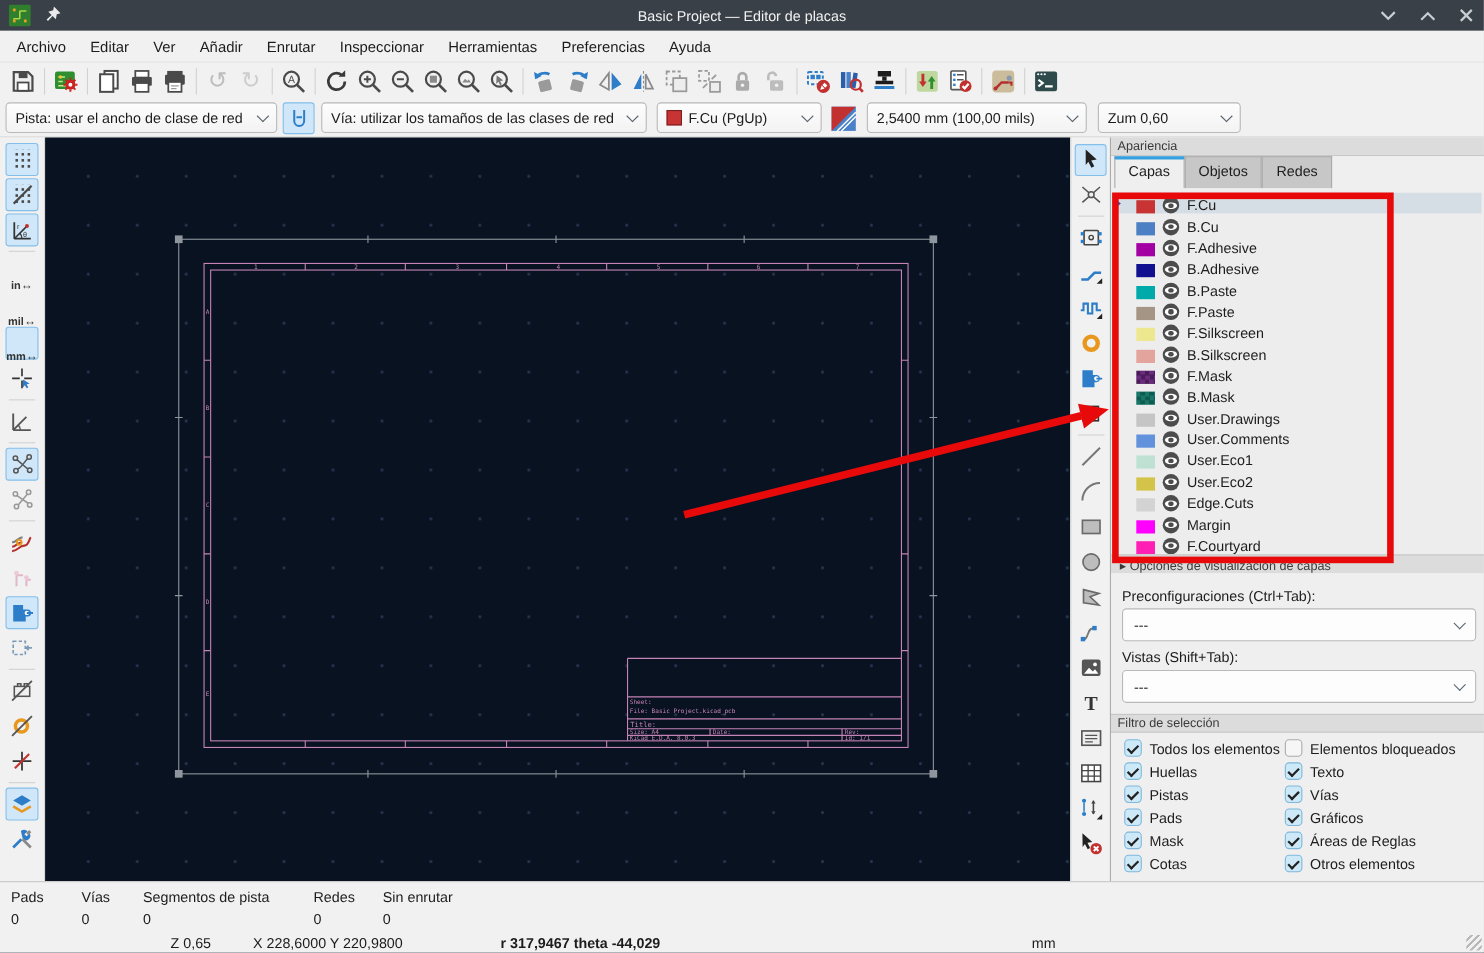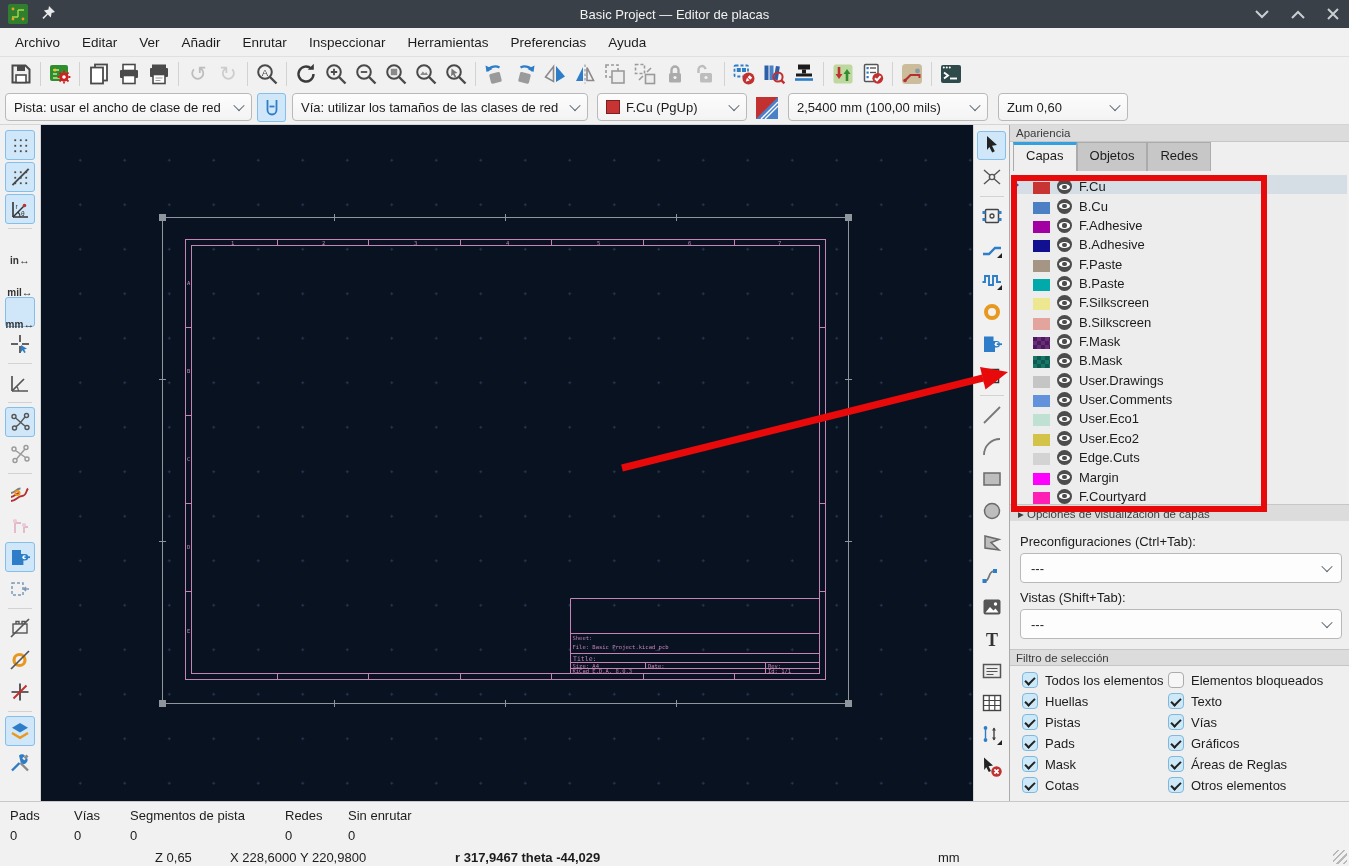--- a/index.html
+++ b/index.html
@@ -738,28 +738,28 @@
         <span class="lsw" style="margin-left: 14px; background: rgb(163, 0, 163);"></span>
         <span class="leye"></span>
         <span class="lname">F.Adhesive</span>
       </div>
     <div class="lrow">
         <span class="lsw" style="margin-left: 14px; background: rgb(16, 16, 144);"></span>
         <span class="leye"></span>
         <span class="lname">B.Adhesive</span>
       </div>
     <div class="lrow">
+        <span class="lsw" style="margin-left: 14px; background: rgb(0, 170, 170);"></span>
+        <span class="leye"></span>
+        <span class="lname">B.Paste</span>
+      </div>
+    <div class="lrow">
         <span class="lsw" style="margin-left: 14px; background: rgb(165, 149, 133);"></span>
         <span class="leye"></span>
         <span class="lname">F.Paste</span>
-      </div>
-    <div class="lrow">
-        <span class="lsw" style="margin-left: 14px; background: rgb(0, 170, 170);"></span>
-        <span class="leye"></span>
-        <span class="lname">B.Paste</span>
       </div>
     <div class="lrow">
         <span class="lsw" style="margin-left: 14px; background: rgb(237, 232, 143);"></span>
         <span class="leye"></span>
         <span class="lname">F.Silkscreen</span>
       </div>
     <div class="lrow">
         <span class="lsw" style="margin-left: 14px; background: rgb(226, 164, 157);"></span>
         <span class="leye"></span>
         <span class="lname">B.Silkscreen</span>

